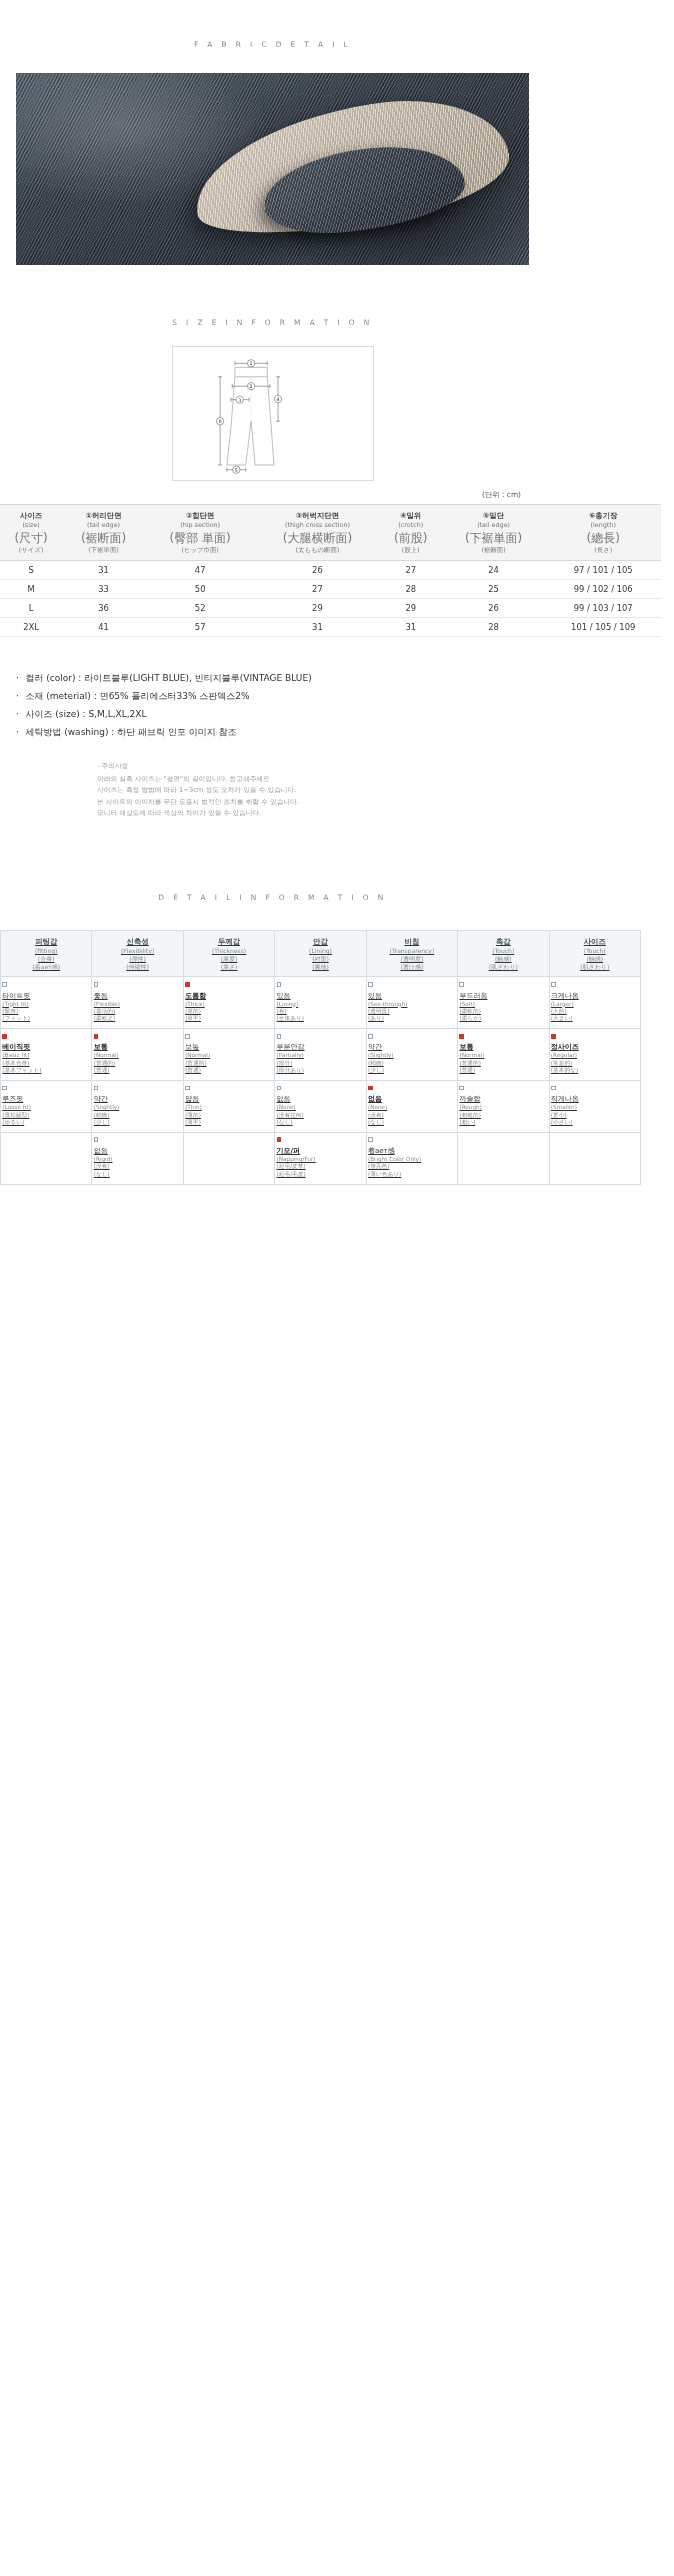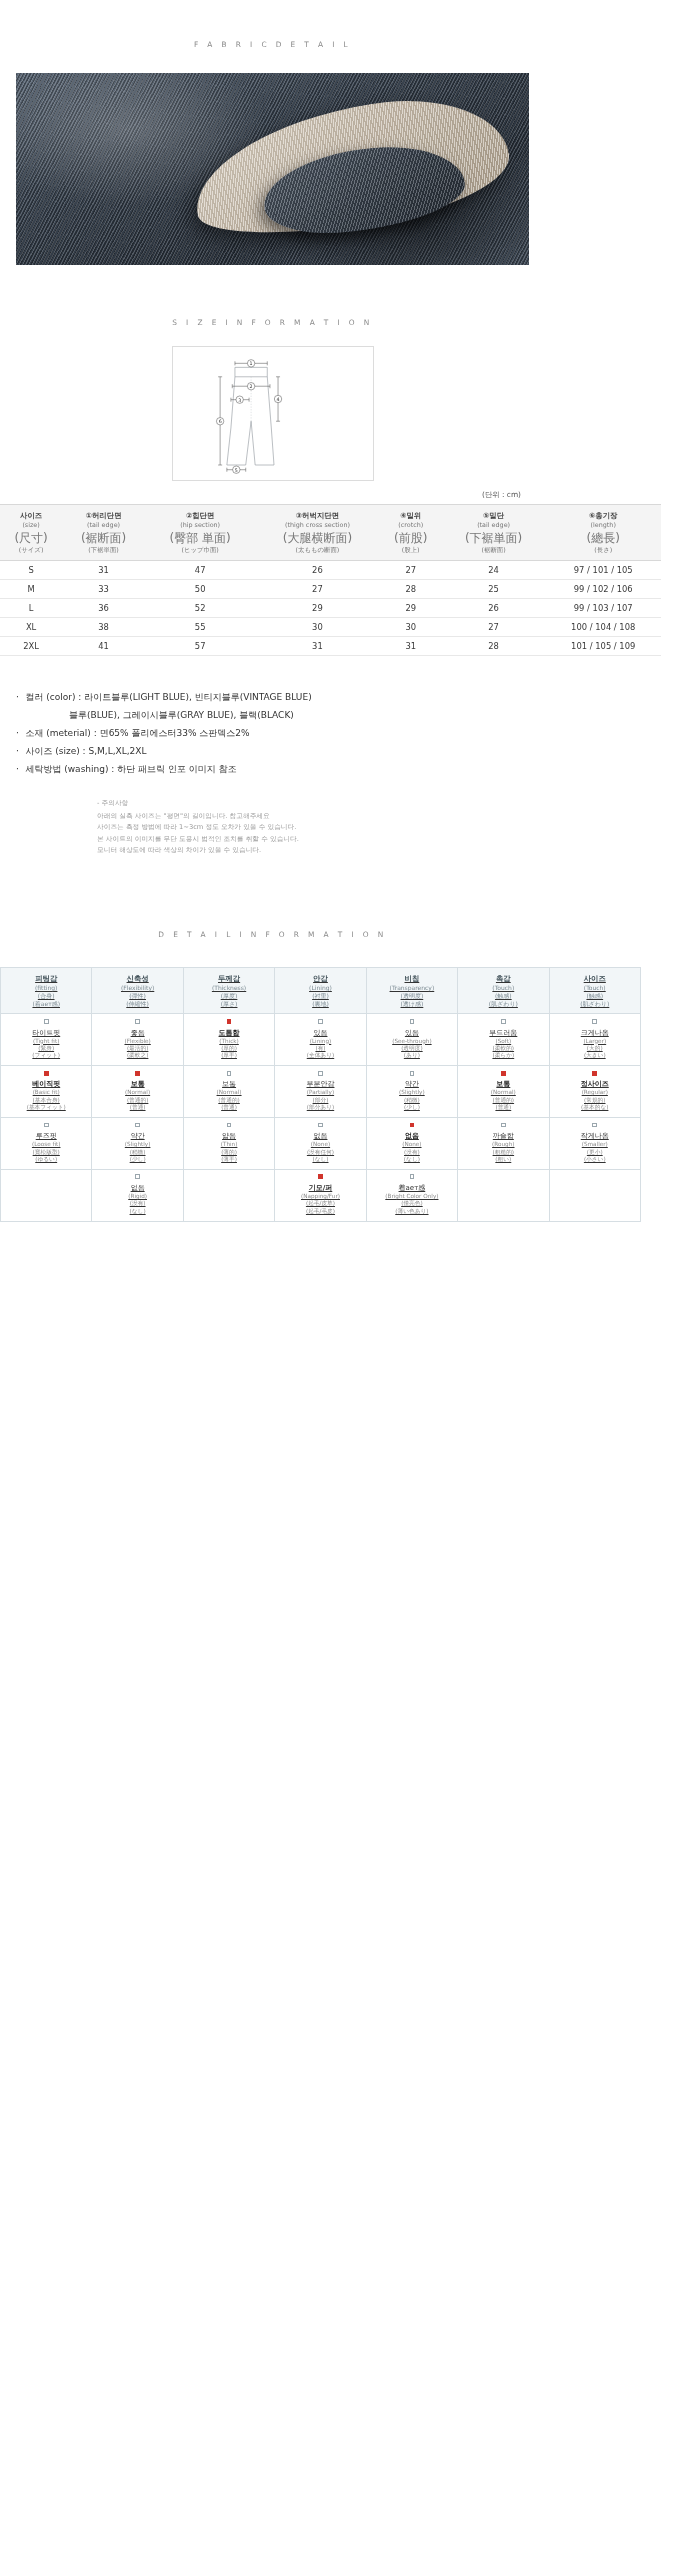--- a/index.html
+++ b/index.html
@@ -154,21 +154,20 @@
     font-weight: 600;
     color: #3a4a52;
     font-size: 7.4px;
   }
   table.detail th .en, table.detail th .kr, table.detail th .jp {
     display:block; font-size: 6px; font-weight: 400; color:#7b8a92;
   }
   table.detail td {
     border: 0.7px solid #d6dee3;
     padding: 4.7px 1.3px 5.4px 1.3px;
-    text-align: center;
     vertical-align: middle;
     line-height: 1.3;
     height: 35px;
   }
   .chk {
     display: inline-block;
     width: 4.7px; height: 4.7px;
     border: 0.7px solid #9aa6ad;
     background: #fff;
     margin-bottom: 2px;
@@ -320,49 +319,39 @@
       <tr>
         <td>L</td>
         <td>36</td>
         <td>52</td>
         <td>29</td>
         <td>29</td>
         <td>26</td>
         <td>99 / 103 / 107</td>
       </tr>
       <tr>
-        <td>XL</td>
-        <td>38</td>
-        <td>55</td>
-        <td>30</td>
-        <td>30</td>
-        <td>27</td>
-        <td>100 / 104 / 108</td>
-      </tr>
-      <tr>
         <td>2XL</td>
         <td>41</td>
         <td>57</td>
         <td>31</td>
         <td>31</td>
         <td>28</td>
         <td>101 / 105 / 109</td>
       </tr>
     </tbody>
   </table>
 
   <div class="spec">
     <div class="row">
       <div class="bullet">·</div>
       <div class="txt">
         <span>컬러 (color) :</span>
         <span>라이트블루(LIGHT BLUE), 빈티지블루(VINTAGE BLUE)</span>
       </div>
     </div>
-    <div class="cont">블루(BLUE), 그레이시블루(GRAY BLUE), 블랙(BLACK)</div>
 
     <div class="row">
       <div class="bullet">·</div>
       <div class="txt">
         <span>소재 (meterial) :</span>
         <span>면65% 폴리에스터33% 스판덱스2%</span>
       </div>
     </div>
 
     <div class="row">

